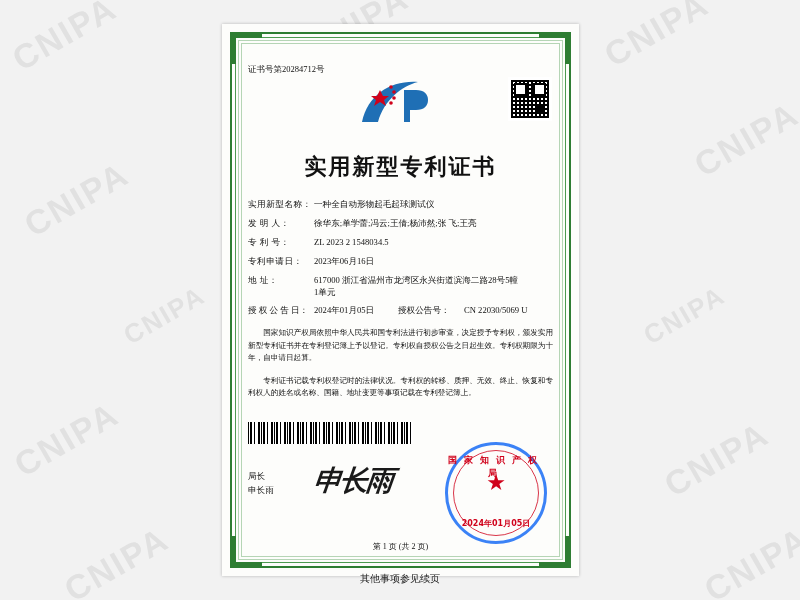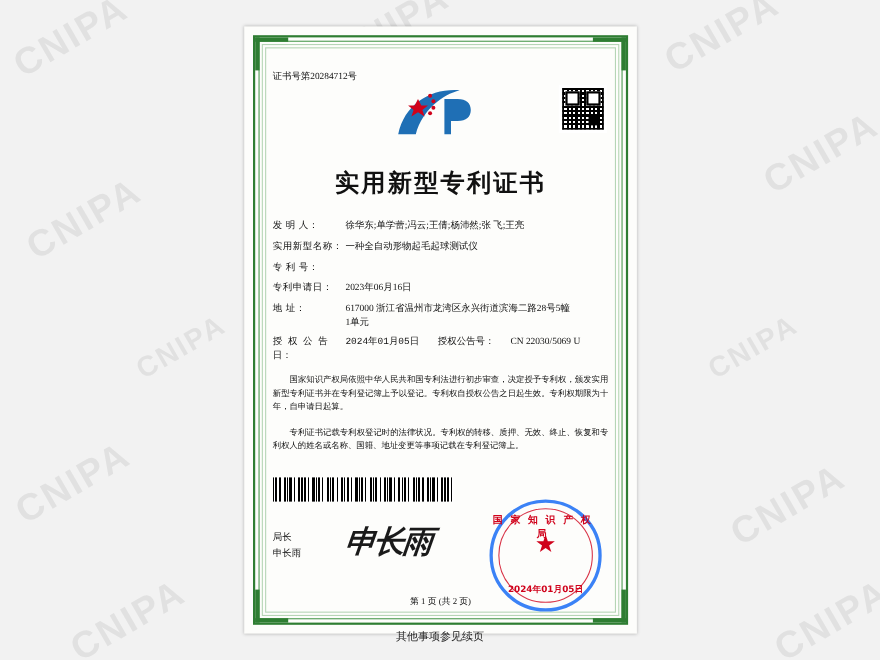--- a/index.html
+++ b/index.html
@@ -111,21 +111,21 @@
     margin-bottom:6px;
   }
   .field .lbl{
     width:66px;flex:none;letter-spacing:.5px;
   }
   .field .val{flex:1;}
   .field .val .sub{display:block;}
 
   .two-col{display:flex;font-size:8.6px;color:#111;margin-bottom:6px;}
   .two-col .c{display:flex;}
-  .two-col .c1{width:150px;font-family:Liberation Mono, monospace;}
+  .two-col .c1{width:150px;}
   .two-col .lbl{width:66px;flex:none;}
 
   .para{
     font-size:7.6px;
     line-height:1.65;
     color:#111;
     text-indent:2em;
     margin-top:10px;
     text-align:justify;
   }
@@ -233,29 +233,30 @@
           <circle cx="33" cy="27" r="1.8" fill="#d0021b"></circle>
         </svg>
       </div>
       <div class="qr"></div>
     </div>
 
     <div class="title">实用新型专利证书</div>
 
     <div>
       <div class="field">
+        <span class="lbl">实用新型名称：</span>
+        <span class="val">一种全自动形物起毛起球测试仪</span>
+      </div>
+      <div class="field">
         <span class="lbl">发 明 人：</span>
         <span class="val">徐华东;单学蕾;冯云;王倩;杨沛然;张 飞;王亮</span>
       </div>
       <div class="field">
-        <span class="lbl">实用新型名称：</span>
-        <span class="val">一种全自动形物起毛起球测试仪</span>
-      </div>
-      <div class="field">
         <span class="lbl">专 利 号：</span>
+        <span class="val">ZL 2023 2 1548034.5</span>
       </div>
       <div class="field">
         <span class="lbl">专利申请日：</span>
         <span class="val">2023年06月16日</span>
       </div>
       <div class="field">
         <span class="lbl">地 址：</span>
         <span class="val">
           <span>617000 浙江省温州市龙湾区永兴街道滨海二路28号5幢</span>
           <span class="sub">1单元</span>

